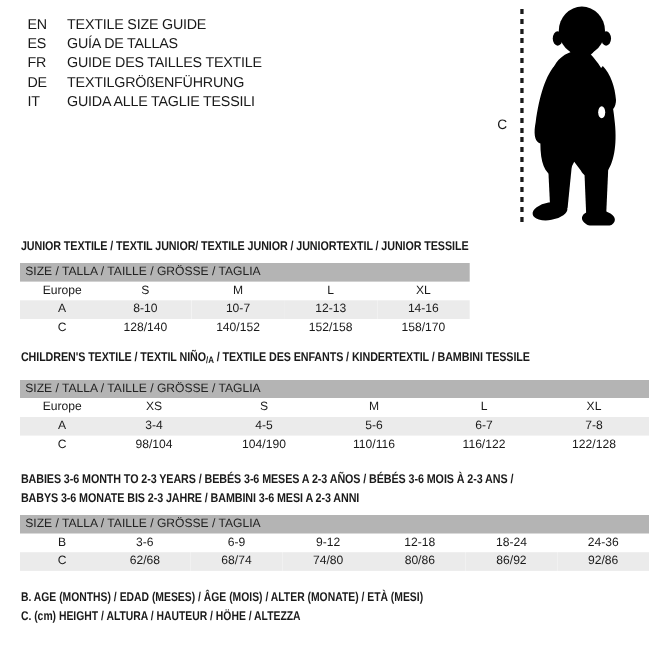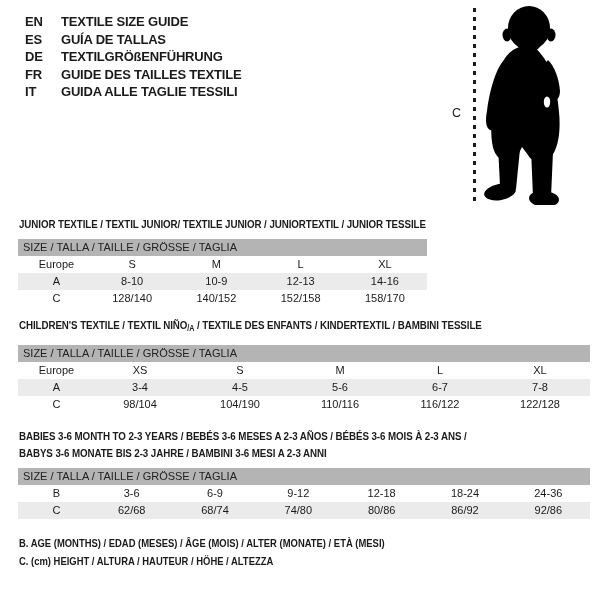--- a/index.html
+++ b/index.html
@@ -3,21 +3,21 @@
 <meta charset="utf-8">
 <style>
   html,body { margin:0; padding:0; background:#fff; }
   .page {
     position:relative; width:600px; height:600px; background:#ffffff;
     font-family:"Liberation Sans","DejaVu Sans",sans-serif;
     color:#1a1a1a; overflow:hidden;
   }
 
   
-  .lang-list { position:absolute; left:25px; top:13px; font-weight:bold; font-size:13px; line-height:17.6px; letter-spacing:-0.2px; }
+  .lang-list { position:absolute; left:25px; top:13px; font-weight:normal; font-size:13px; line-height:17.6px; letter-spacing:-0.2px; }
   .lang-row { display:flex; }
   .lang-code { width:36px; flex:0 0 36px; }
 
   
   .dash-line {
     position:absolute; left:473px; top:8px; width:2.6px; height:197px;
     background:repeating-linear-gradient(to bottom,#1a1a1a 0 4.5px,transparent 4.5px 9px);
   }
   .measure-c { position:absolute; left:452px; top:106px; font-size:12.5px; }
   .baby-svg { position:absolute; left:483px; top:5px; width:105px; height:200px; }
@@ -53,26 +53,26 @@
   <div class="lang-list">
     <div class="lang-row">
       <span class="lang-code">EN</span>
       <span>TEXTILE SIZE GUIDE</span>
     </div>
     <div class="lang-row">
       <span class="lang-code">ES</span>
       <span>GUÍA DE TALLAS</span>
     </div>
     <div class="lang-row">
+      <span class="lang-code">FR</span>
+      <span>GUIDE DES TAILLES TEXTILE</span>
+    </div>
+    <div class="lang-row">
       <span class="lang-code">DE</span>
       <span>TEXTILGRÖßENFÜHRUNG</span>
-    </div>
-    <div class="lang-row">
-      <span class="lang-code">FR</span>
-      <span>GUIDE DES TAILLES TEXTILE</span>
     </div>
     <div class="lang-row">
       <span class="lang-code">IT</span>
       <span>GUIDA ALLE TAGLIE TESSILI</span>
     </div>
   </div>
 
   <div class="dash-line"></div>
   <div class="measure-c">C</div>
   <svg class="baby-svg" viewBox="0 0 105 200" fill="#000000" xmlns="http://www.w3.org/2000/svg">
@@ -108,21 +108,21 @@
     <tr>
       <td class="lbl">Europe</td>
       <td>S</td>
       <td>M</td>
       <td>L</td>
       <td>XL</td>
     </tr>
     <tr class="shade">
       <td class="lbl">A</td>
       <td>8-10</td>
-      <td>10-9</td>
+      <td>10-7</td>
       <td>12-13</td>
       <td>14-16</td>
     </tr>
     <tr>
       <td class="lbl">C</td>
       <td>128/140</td>
       <td>140/152</td>
       <td>152/158</td>
       <td>158/170</td>
     </tr>

